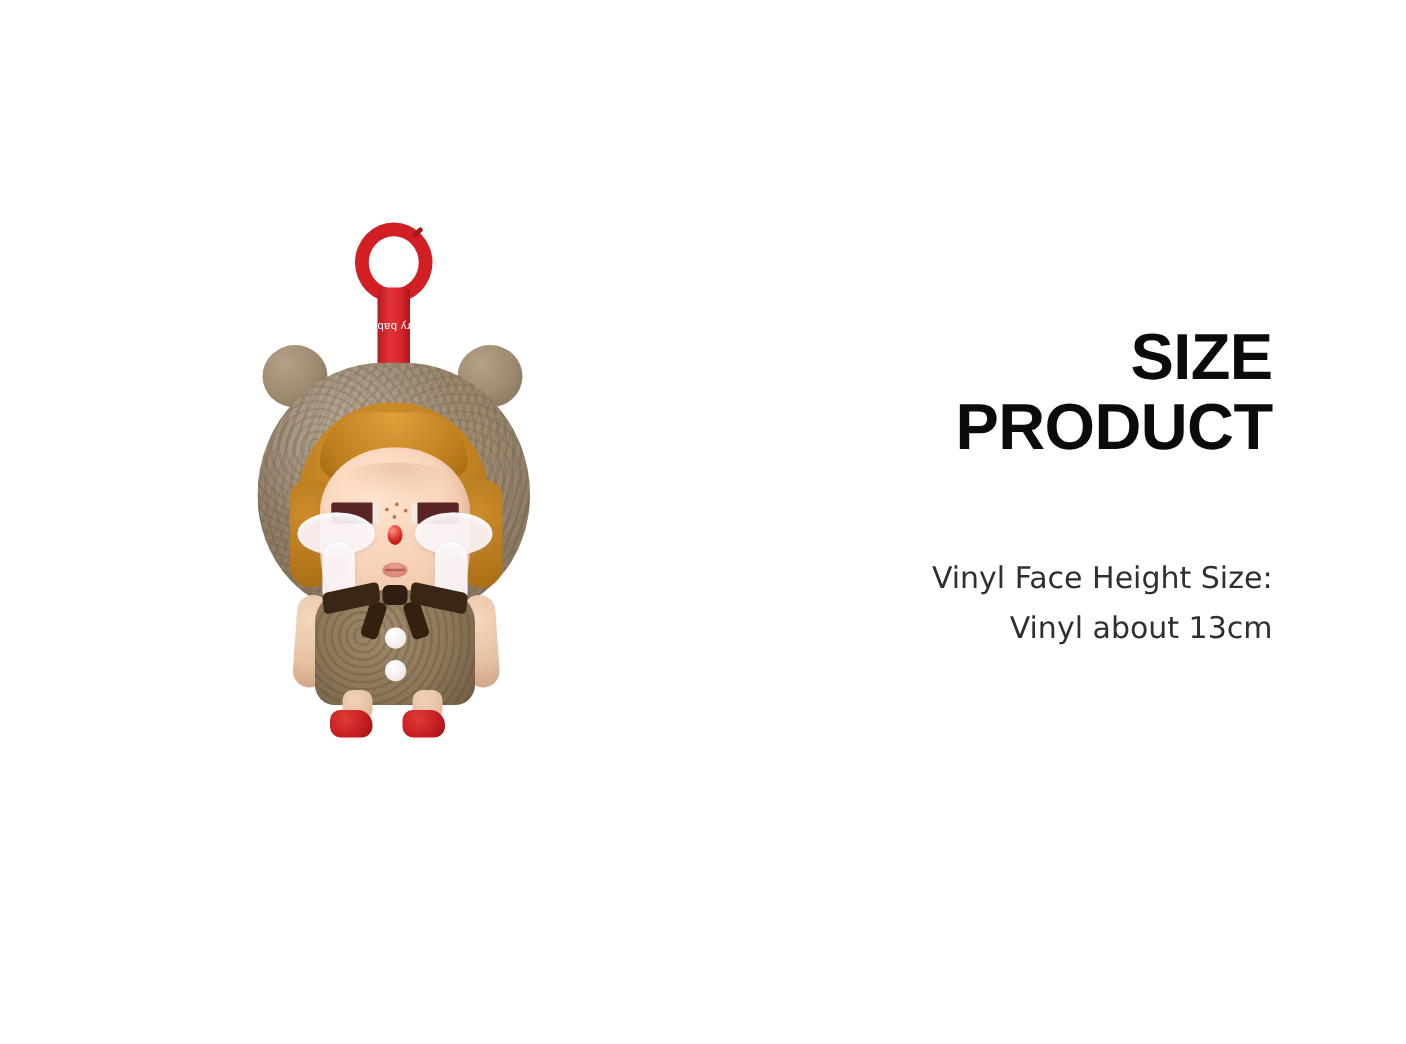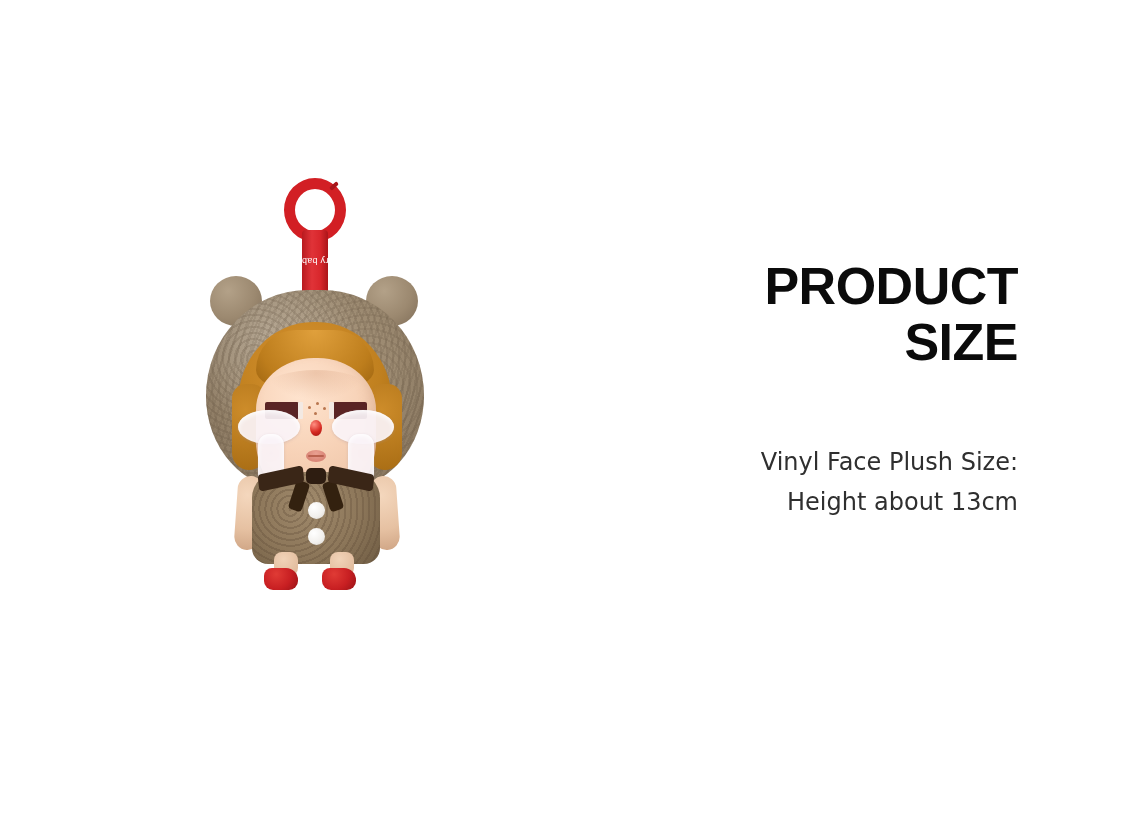--- a/index.html
+++ b/index.html
@@ -486,21 +486,21 @@
     <div class="button-dot one"></div>
     <div class="button-dot two"></div>
 
     <div class="leg left"></div>
     <div class="leg right"></div>
     <div class="shoe left"></div>
     <div class="shoe right"></div>
   </div>
 
   <div class="text-block">
+    <div class="headline">SIZE</div>
     <div class="headline">PRODUCT</div>
-    <div class="headline">SIZE</div>
     <div class="subtext">
-      <div>Vinyl Face Plush Size:</div>
-      <div>Height about 13cm</div>
+      <div>Vinyl Face Height Size:</div>
+      <div>Vinyl about 13cm</div>
     </div>
   </div>
 
 </div>
 
 </body></html>

